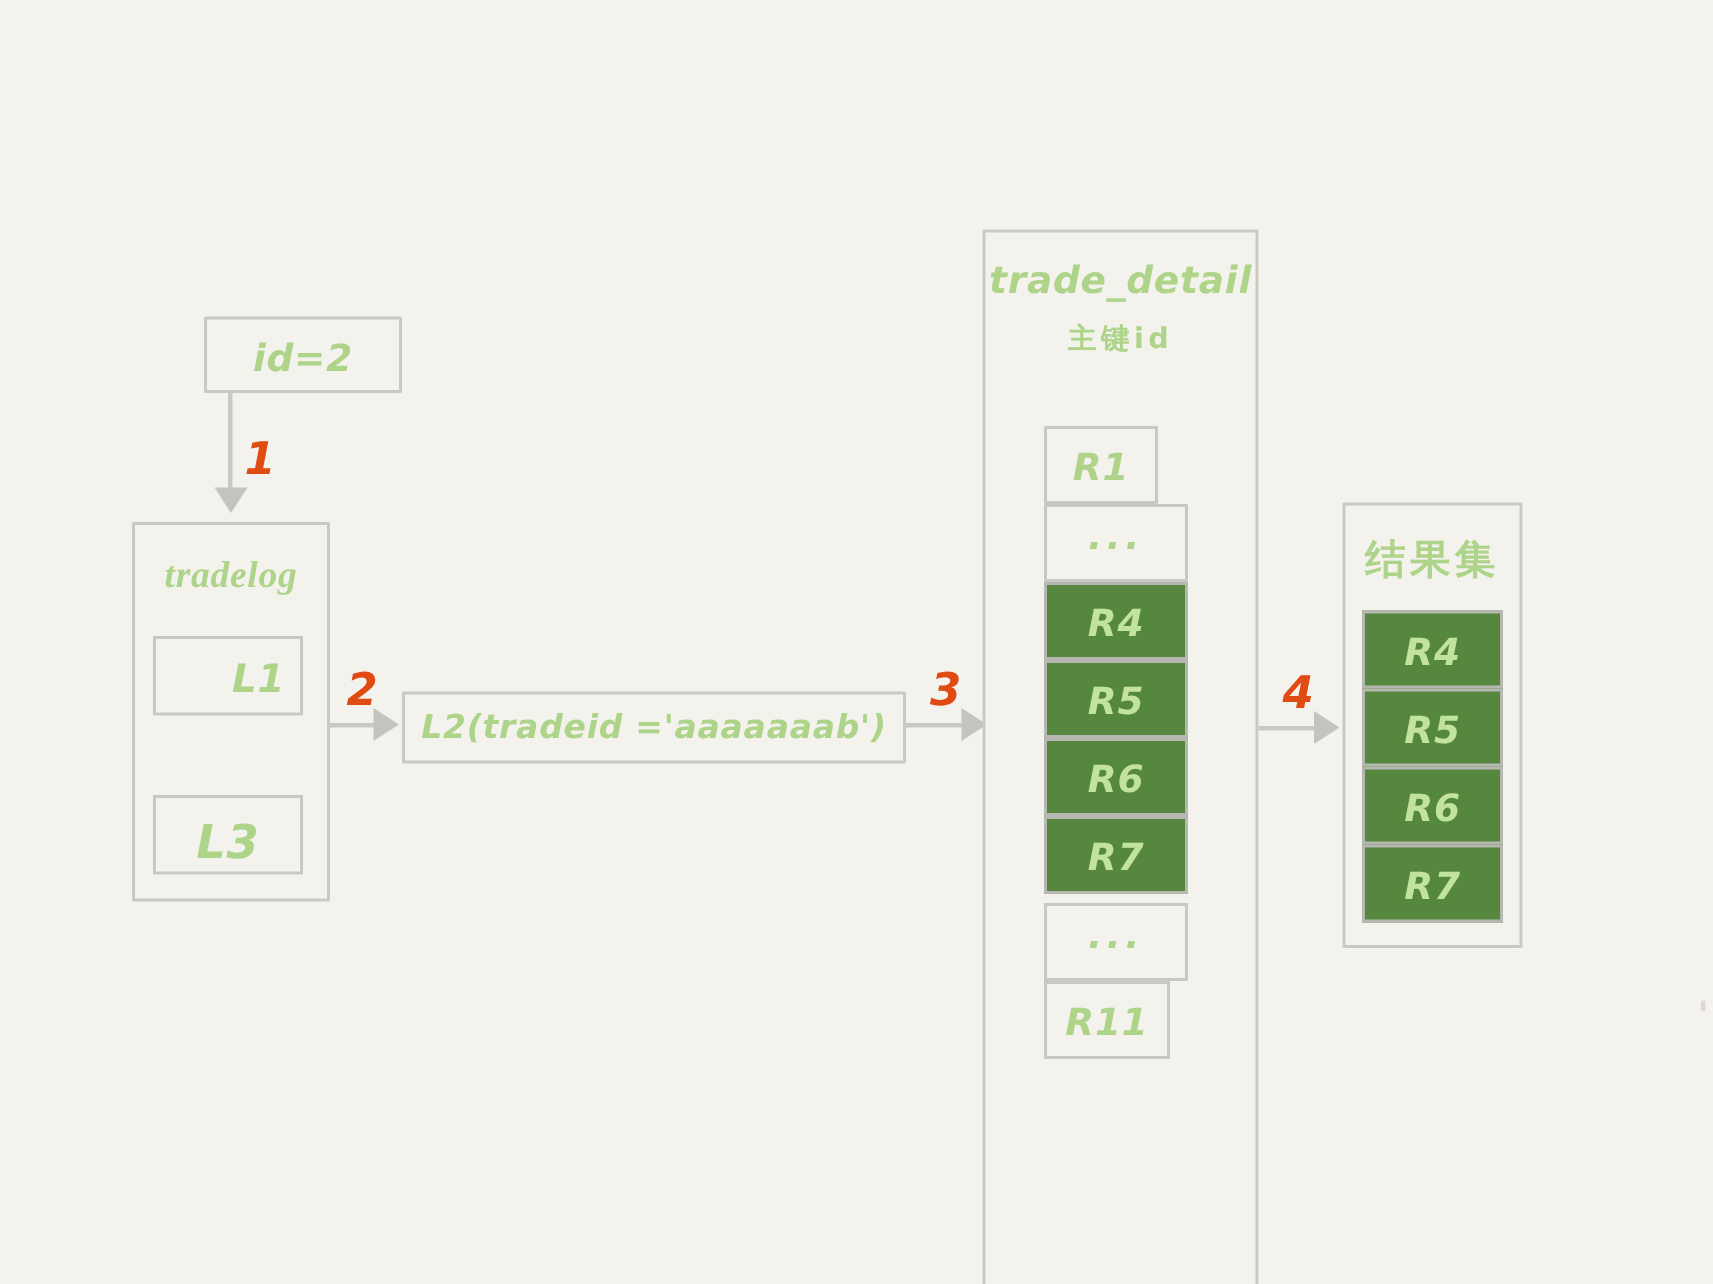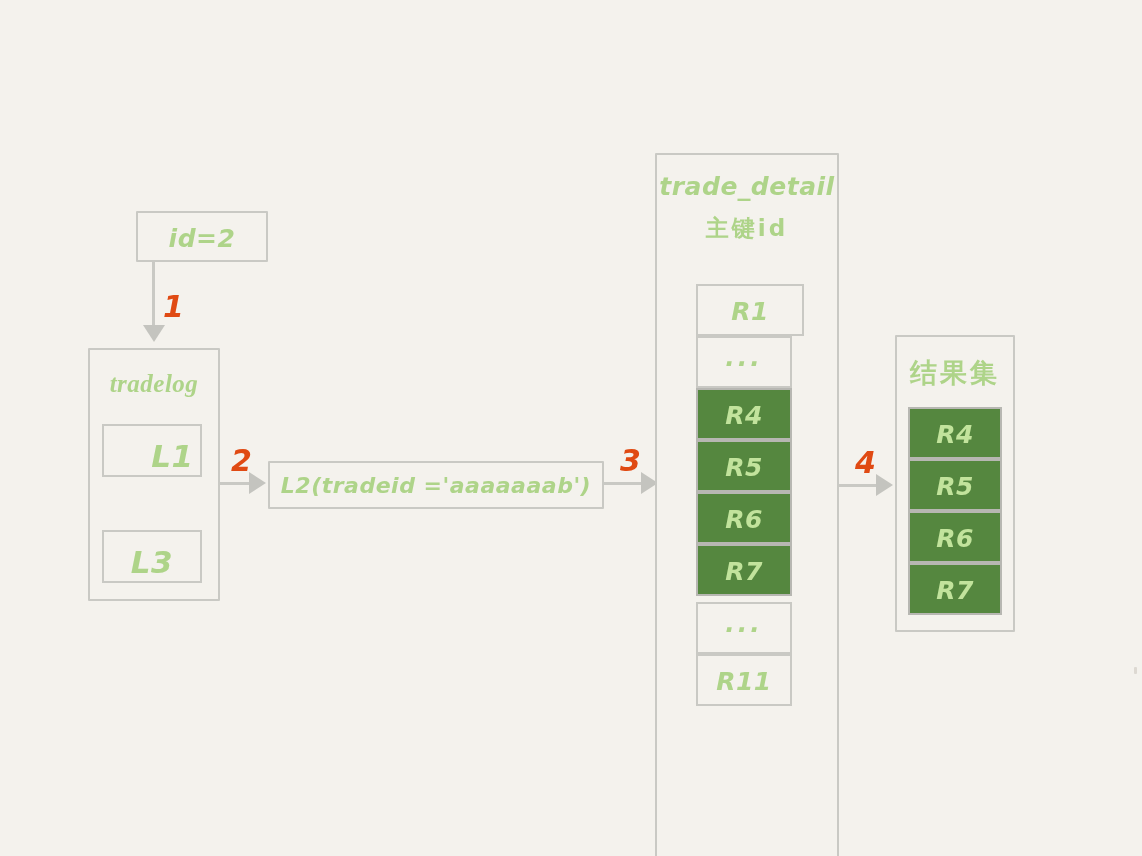--- a/index.html
+++ b/index.html
@@ -116,65 +116,65 @@
 
   <div class="line-v" style="left:152px; top:262px; height:66px;"></div>
   <div class="arrow-down" style="left:143px; top:325px;"></div>
   <div class="step-num" style="left:163px; top:292px;">1</div>
 
   <div class="box" style="left:88px; top:348px; width:132px; height:253px;">
     <div class="center-txt hand" style="top:20px; font-size:25px;font-family:Liberation Serif, serif;">tradelog</div>
   </div>
 
   <div class="inner-box" style="left:102px; top:424px; width:100px; height:53px;">
-    <div class="center-txt hand" style="top:12px; font-size:31px;margin-left:41px;">L1</div>
+    <div class="center-txt hand" style="top:12px; font-size:26px;margin-left:41px;">L1</div>
   </div>
   <div class="inner-box" style="left:102px; top:530px; width:100px; height:53px;">
     <div class="center-txt hand" style="top:12px; font-size:31px;">L3</div>
   </div>
 
   <div class="line-h" style="left:220px; top:482px; width:32px;"></div>
   <div class="arrow-right" style="left:249px; top:472px;"></div>
   <div class="step-num" style="left:231px; top:446px;">2</div>
 
   <div class="box" style="left:268px; top:461px; width:336px; height:48px;">
     <div class="center-txt hand" style="top:10px; font-size:22px;">L2(tradeid ='aaaaaaab')</div>
   </div>
 
   <div class="line-h" style="left:604px; top:482px; width:44px;"></div>
   <div class="arrow-right" style="left:641px; top:472px;"></div>
   <div class="step-num" style="left:620px; top:446px;">3</div>
 
   <div class="box" style="left:655px; top:153px; width:184px; height:720px;">
     <div class="center-txt hand" style="top:17px; font-size:25px;">trade_detail</div>
-    <div class="center-txt hand cjk" style="top:58px; font-size:23px;">主键id</div>
+    <div class="center-txt hand cjk" style="top:58px; font-size:19px;">主键id</div>
   </div>
 
-  <div class="inner-box" style="left:696px; top:284px; width:108px; height:52px;">
+  <div class="inner-box" style="left:696px; top:284px; width:76px; height:52px;">
     <div class="center-txt hand" style="top:11px; font-size:25px;">R1</div>
   </div>
   <div class="inner-box" style="left:696px; top:336px; width:96px; height:52px;">
     <div class="center-txt hand" style="top:5px; font-size:25px; letter-spacing:3px;">...</div>
   </div>
   <div class="inner-box sel" style="left:696px; top:388px; width:96px; height:52px;">
     <div class="center-txt hand" style="top:11px; font-size:25px;">R4</div>
   </div>
   <div class="inner-box sel" style="left:696px; top:440px; width:96px; height:52px;">
     <div class="center-txt hand" style="top:11px; font-size:25px;">R5</div>
   </div>
   <div class="inner-box sel" style="left:696px; top:492px; width:96px; height:52px;">
     <div class="center-txt hand" style="top:11px; font-size:25px;">R6</div>
   </div>
   <div class="inner-box sel" style="left:696px; top:544px; width:96px; height:52px;">
     <div class="center-txt hand" style="top:11px; font-size:25px;">R7</div>
   </div>
   <div class="inner-box" style="left:696px; top:602px; width:96px; height:52px;">
     <div class="center-txt hand" style="top:5px; font-size:25px; letter-spacing:3px;">...</div>
   </div>
-  <div class="inner-box" style="left:696px; top:654px; width:96px; height:52px;">
+  <div class="inner-box" style="left:696px; top:654px; width:84px; height:52px;">
     <div class="center-txt hand" style="top:11px; font-size:25px;">R11</div>
   </div>
 
   <div class="line-h" style="left:839px; top:484px; width:42px;"></div>
   <div class="arrow-right" style="left:876px; top:474px;"></div>
   <div class="step-num" style="left:855px; top:448px;">4</div>
 
   <div class="box" style="left:895px; top:335px; width:120px; height:297px;">
     <div class="center-txt hand cjk" style="top:18px; font-size:27px;">结果集</div>
   </div>

